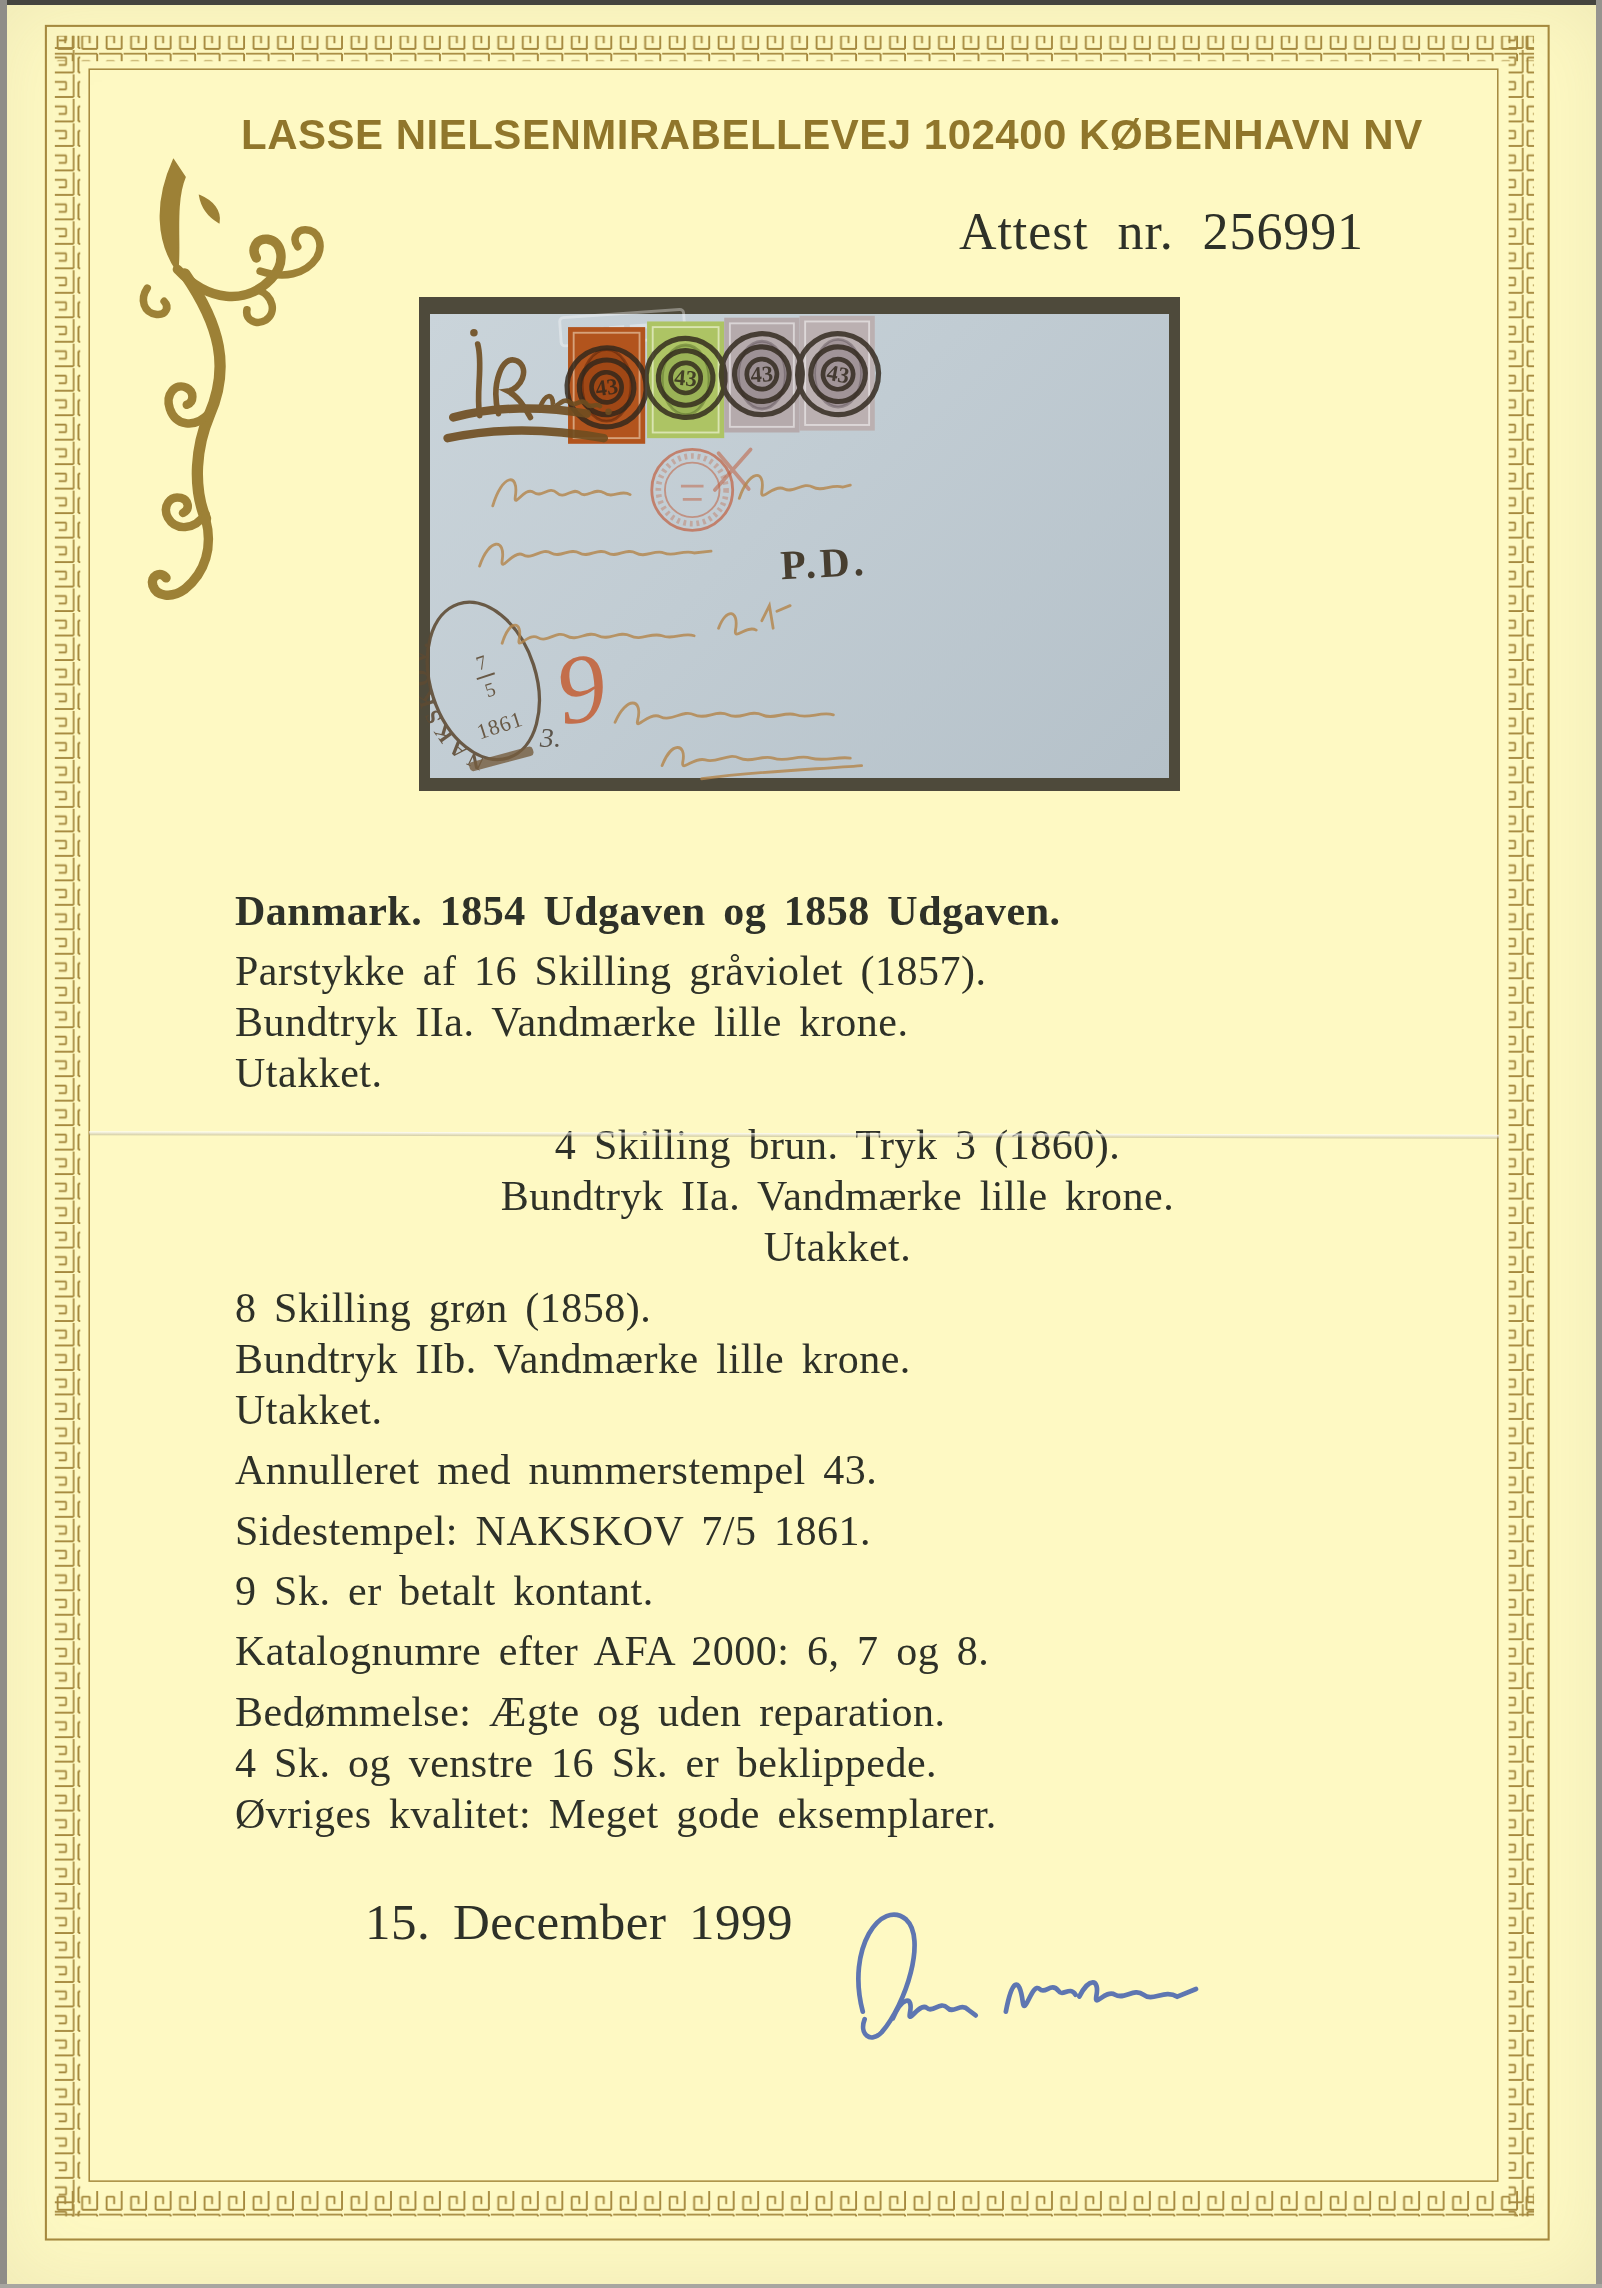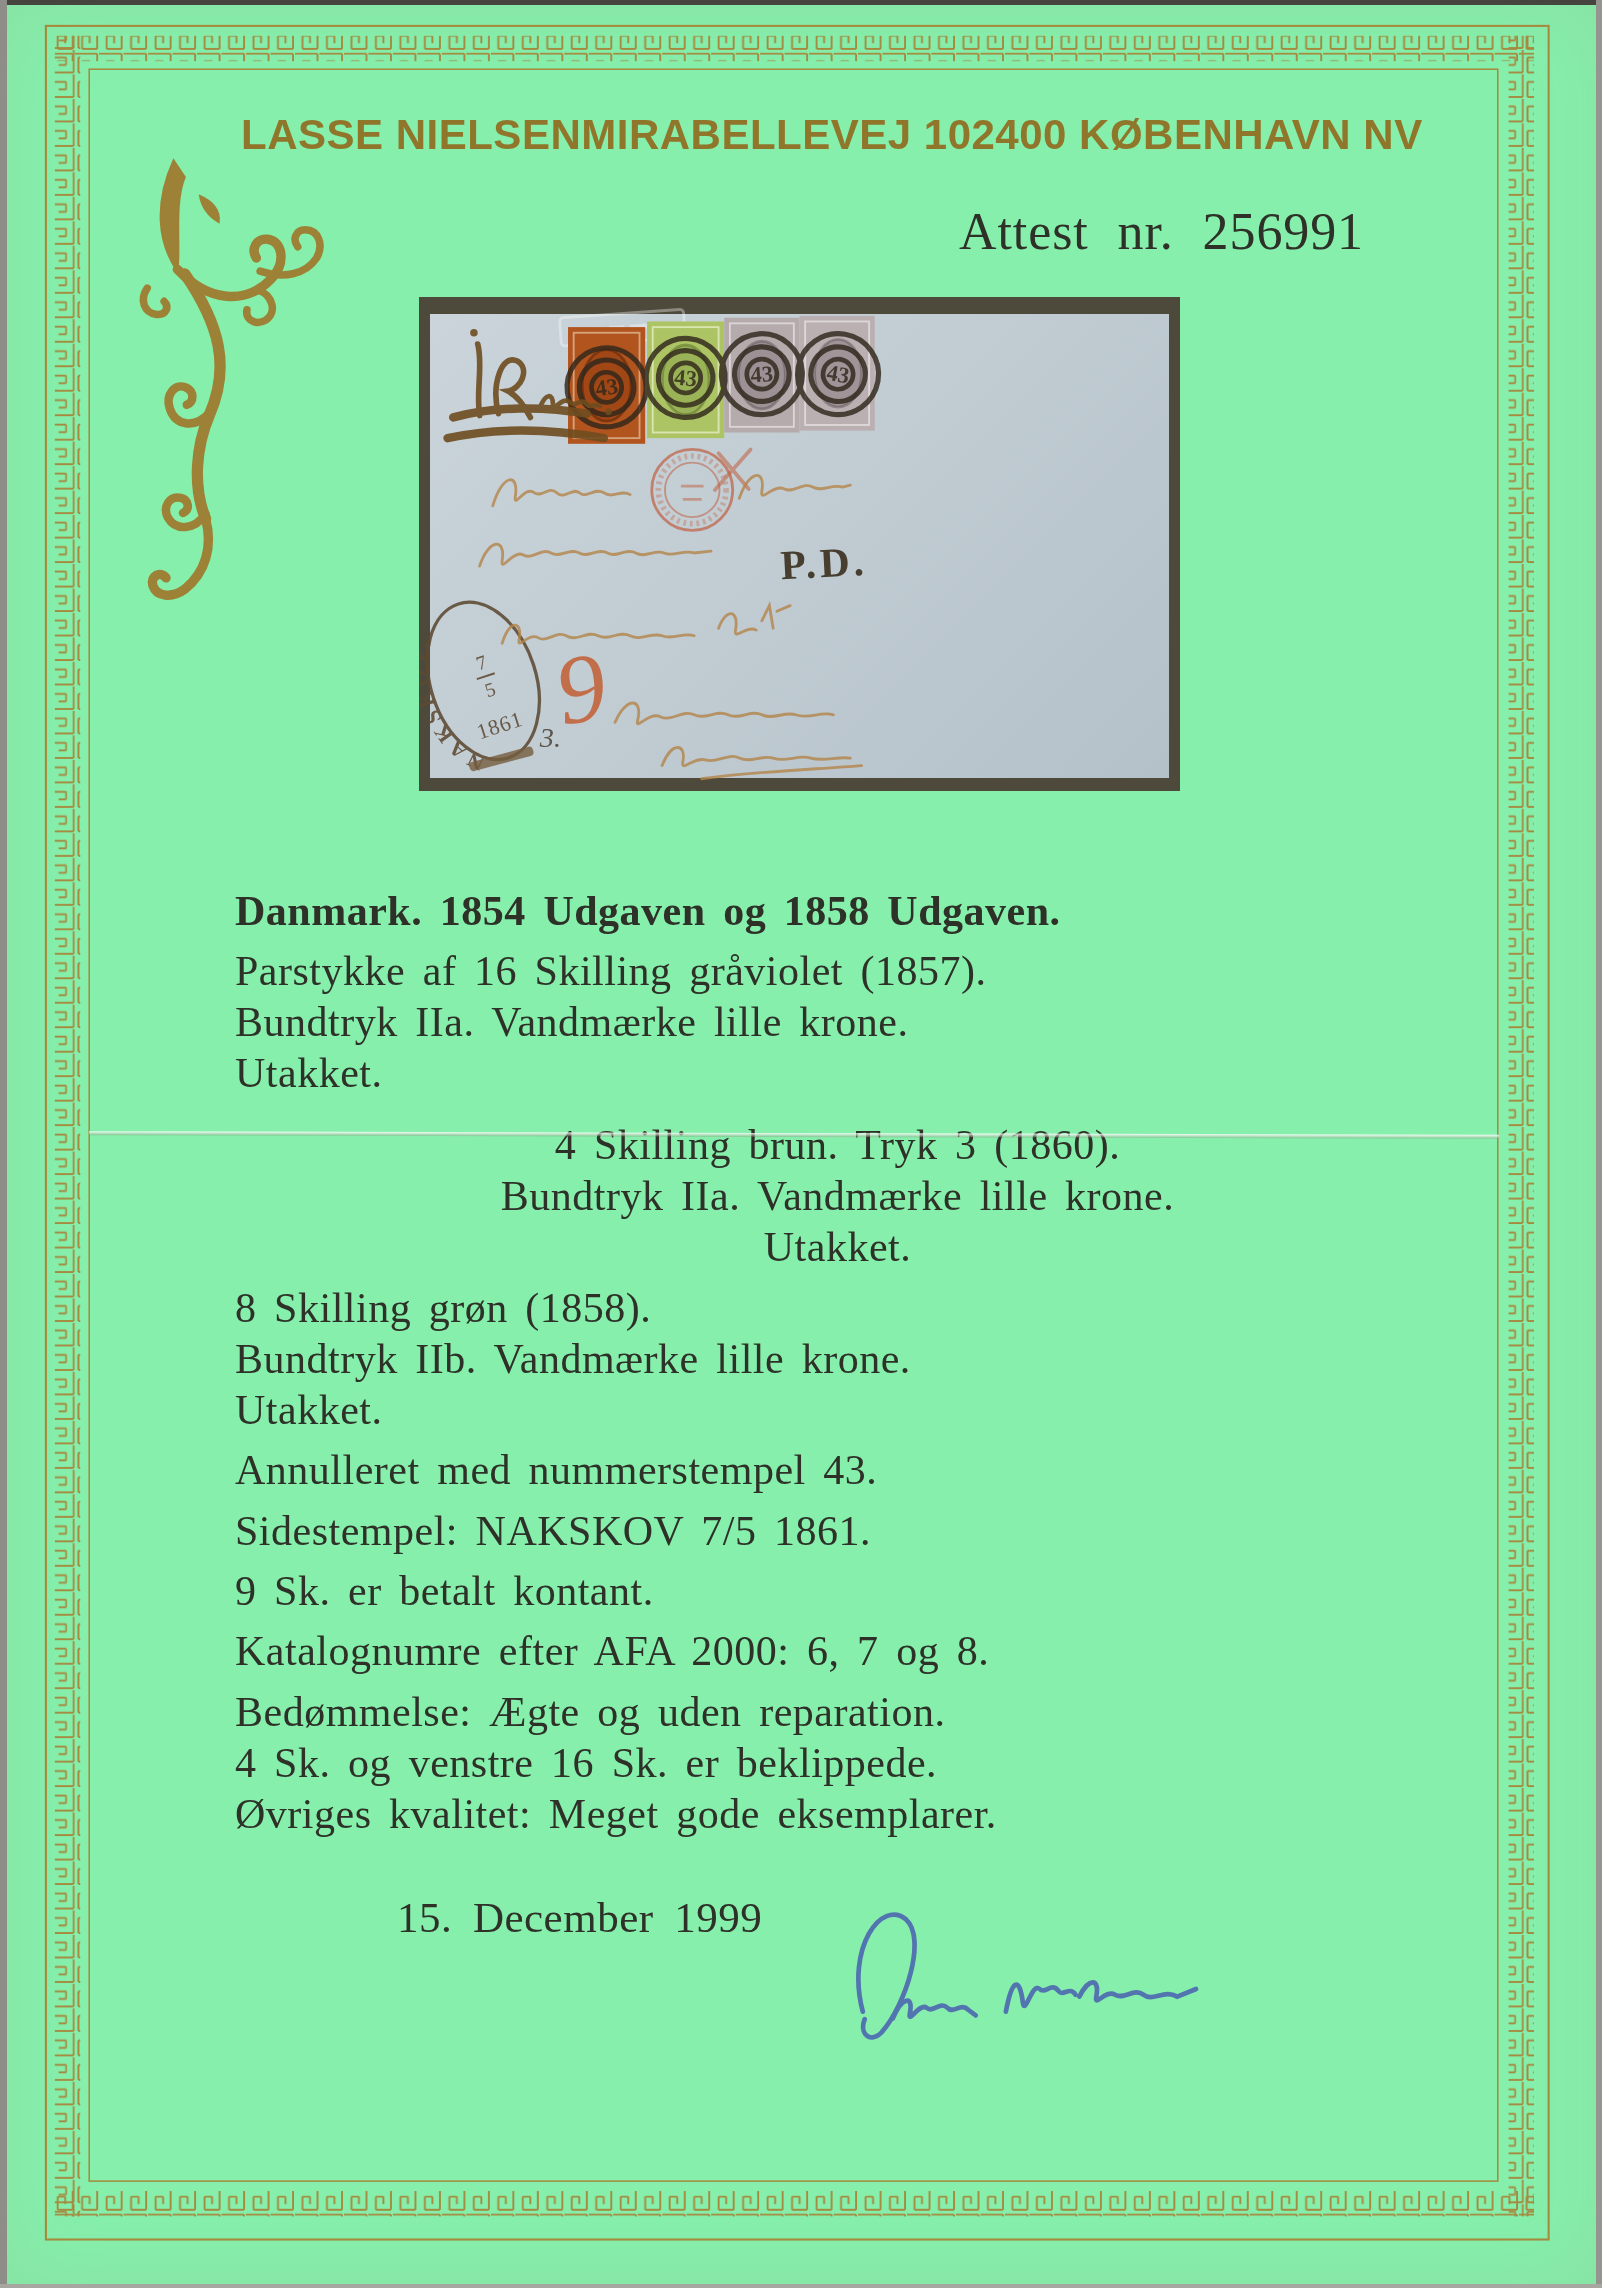--- a/index.html
+++ b/index.html
@@ -1,18 +1,18 @@
 <!DOCTYPE html>
 <html style="font-size:15px"><head>
 <meta charset="utf-8">
 <style>
   html,body{margin:0;padding:0;background:#d9d7d2;}
   #page{
     position:relative;width:1603px;height:2288px;overflow:hidden;
-    background:#86efac;
+    background:#fef9c3;
     box-shadow:inset 0 0 85px rgba(150,140,110,.15);
     font-family:"Liberation Serif", serif;
   }
   
   .edge{position:absolute;}
   .edge-top{left:0;top:0;width:100%;height:4.7px;background:#45443f;}
   .edge-left{left:0;top:0;width:6.6px;height:100%;background:#8f8d88;}
   .edge-right{right:0;top:0;width:6.6px;height:100%;background:#96948f;}
   .edge-bottom{left:0;bottom:0;width:100%;height:3.8px;background:#a8a6a0;}
 
@@ -54,21 +54,21 @@
   .body-text span.line{display:block;}
 
   .crease{
     position:absolute;left:89px;top:1133px;width:1410px;height:3.8px;
     background:linear-gradient(to bottom, rgba(255,255,255,.85), rgba(125,115,92,.32));
     transform:rotate(.15deg);
   }
 
   .date-line{
     position:absolute;left:365px;top:1893px;
-    font-size:43px;color:#2e3128;word-spacing:9.4px;letter-spacing:0.5px;margin-left:32px;
+    font-size:51px;color:#2e3128;word-spacing:9.4px;letter-spacing:0.5px;
   }
   .signature{position:absolute;left:827px;top:1891px;}
 
   svg text{font-family:"Liberation Serif", serif;}
 </style>
 </head>
 <body>
 
 <div id="page">
 

